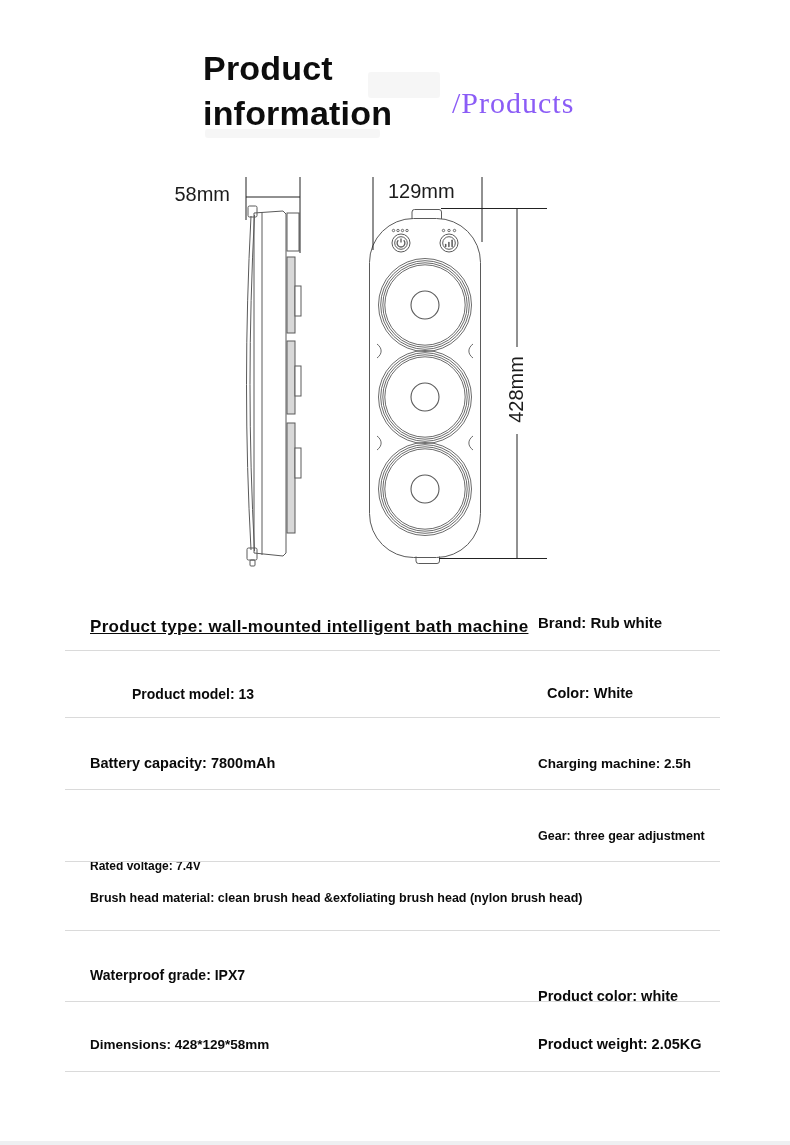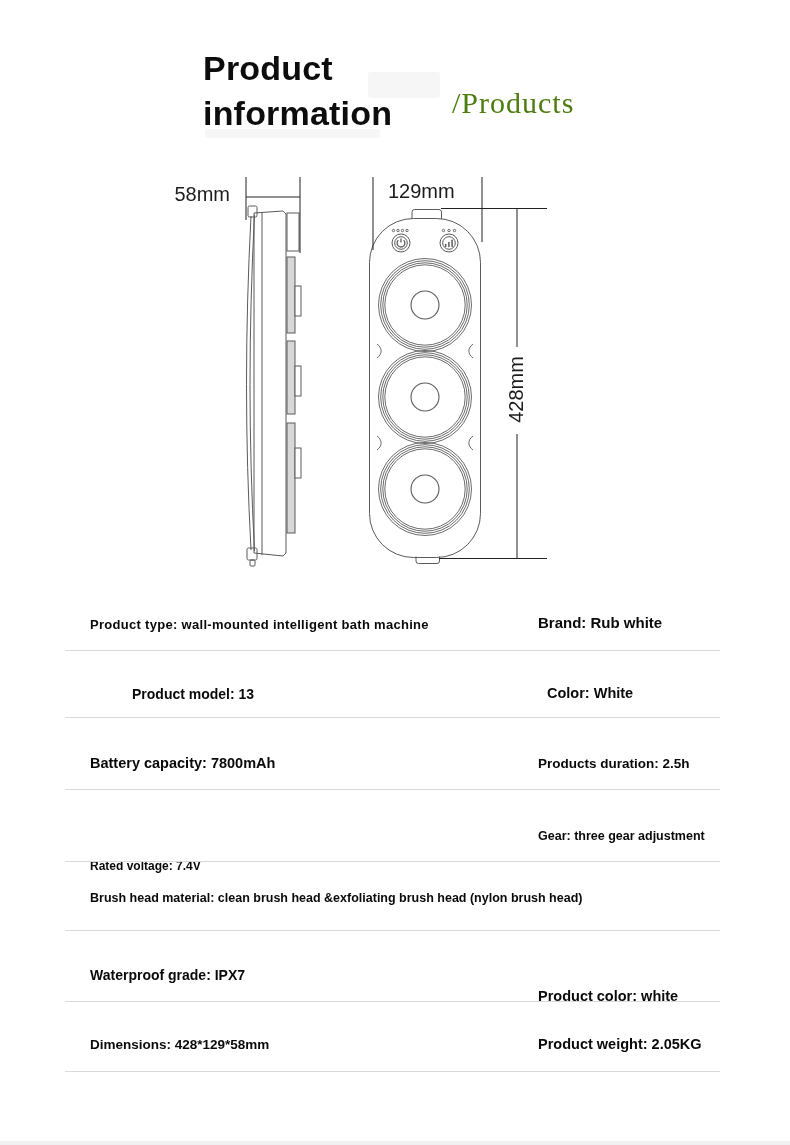--- a/index.html
+++ b/index.html
@@ -10,42 +10,42 @@
 
   
   .title{
     position:absolute;left:203px;top:46px;
     font-size:34px;line-height:45px;font-weight:bold;color:#0d0d0d;
     letter-spacing:0.2px;
   }
   .breadcrumb{
     position:absolute;left:452px;top:86px;
     font-family:"Liberation Serif",serif;
-    font-size:30px;color:#4d7c0f;letter-spacing:1px;
+    font-size:30px;color:#8b5cf6;letter-spacing:1px;
   }
   .smudge{position:absolute;background:#ededed;opacity:0.5;border-radius:3px;}
 
   
   #drawing-svg{position:absolute;left:0;top:0;pointer-events:none;}
   .dim-label{
     position:absolute;color:#1c1c1c;font-size:20px;white-space:nowrap;
   }
   .dim-label-vert{
     position:absolute;left:456px;top:378px;width:120px;text-align:center;
     color:#1c1c1c;font-size:20px;transform:rotate(-90deg);white-space:nowrap;
   }
 
   
   .cell{
     position:absolute;font-weight:bold;color:#0a0a0a;white-space:nowrap;
   }
   .divider{position:absolute;left:65px;width:655px;height:1px;background:#dadada;}
   .c-l{left:90px;}
   .c-r{left:538px;}
-  .r1l{top:617px;font-size:13px;letter-spacing:0.3px;}
+  .r1l{top:617px;font-size:17px;letter-spacing:0.3px;text-decoration:underline;}
   .r1r{top:614px;font-size:15px;}
   .r2l{top:686px;font-size:14px;padding-left:42px;}
   .r2r{top:685px;font-size:14.5px;margin-left:9px;}
   .r3l{top:755px;font-size:14.5px;}
   .r3r{top:756px;font-size:13.5px;}
   .r4l{top:828px;font-size:12px;margin-top:31px;}
   .r4r{top:829px;font-size:12.5px;}
   .r5l{top:890px;font-size:12.5px;line-height:16.5px;width:530px;white-space:normal;}
   .r6l{top:967px;font-size:14px;}
   .r6r{top:988px;font-size:14.5px;}
@@ -176,21 +176,21 @@
   <div>
     <div class="cell c-l r1l">Product type: wall-mounted intelligent bath machine</div>
     <div class="cell c-r r1r">Brand: Rub white</div>
     <div class="divider" style="top:650px;"></div>
 
     <div class="cell c-l r2l">Product model: 13</div>
     <div class="cell c-r r2r">Color: White</div>
     <div class="divider" style="top:717px;"></div>
 
     <div class="cell c-l r3l">Battery capacity: 7800mAh</div>
-    <div class="cell c-r r3r">Products duration: 2.5h</div>
+    <div class="cell c-r r3r">Charging machine: 2.5h</div>
     <div class="divider" style="top:789px;"></div>
 
     <div class="cell c-l r4l">Rated voltage: 7.4V</div>
     <div class="cell c-r r4r">Gear: three gear adjustment</div>
     <div class="divider" style="top:861px;"></div>
 
     <div class="cell c-l r5l">Brush head material: clean brush head &amp;exfoliating brush head (nylon brush head)</div>
     <div class="divider" style="top:930px;"></div>
 
     <div class="cell c-l r6l">Waterproof grade: IPX7</div>

